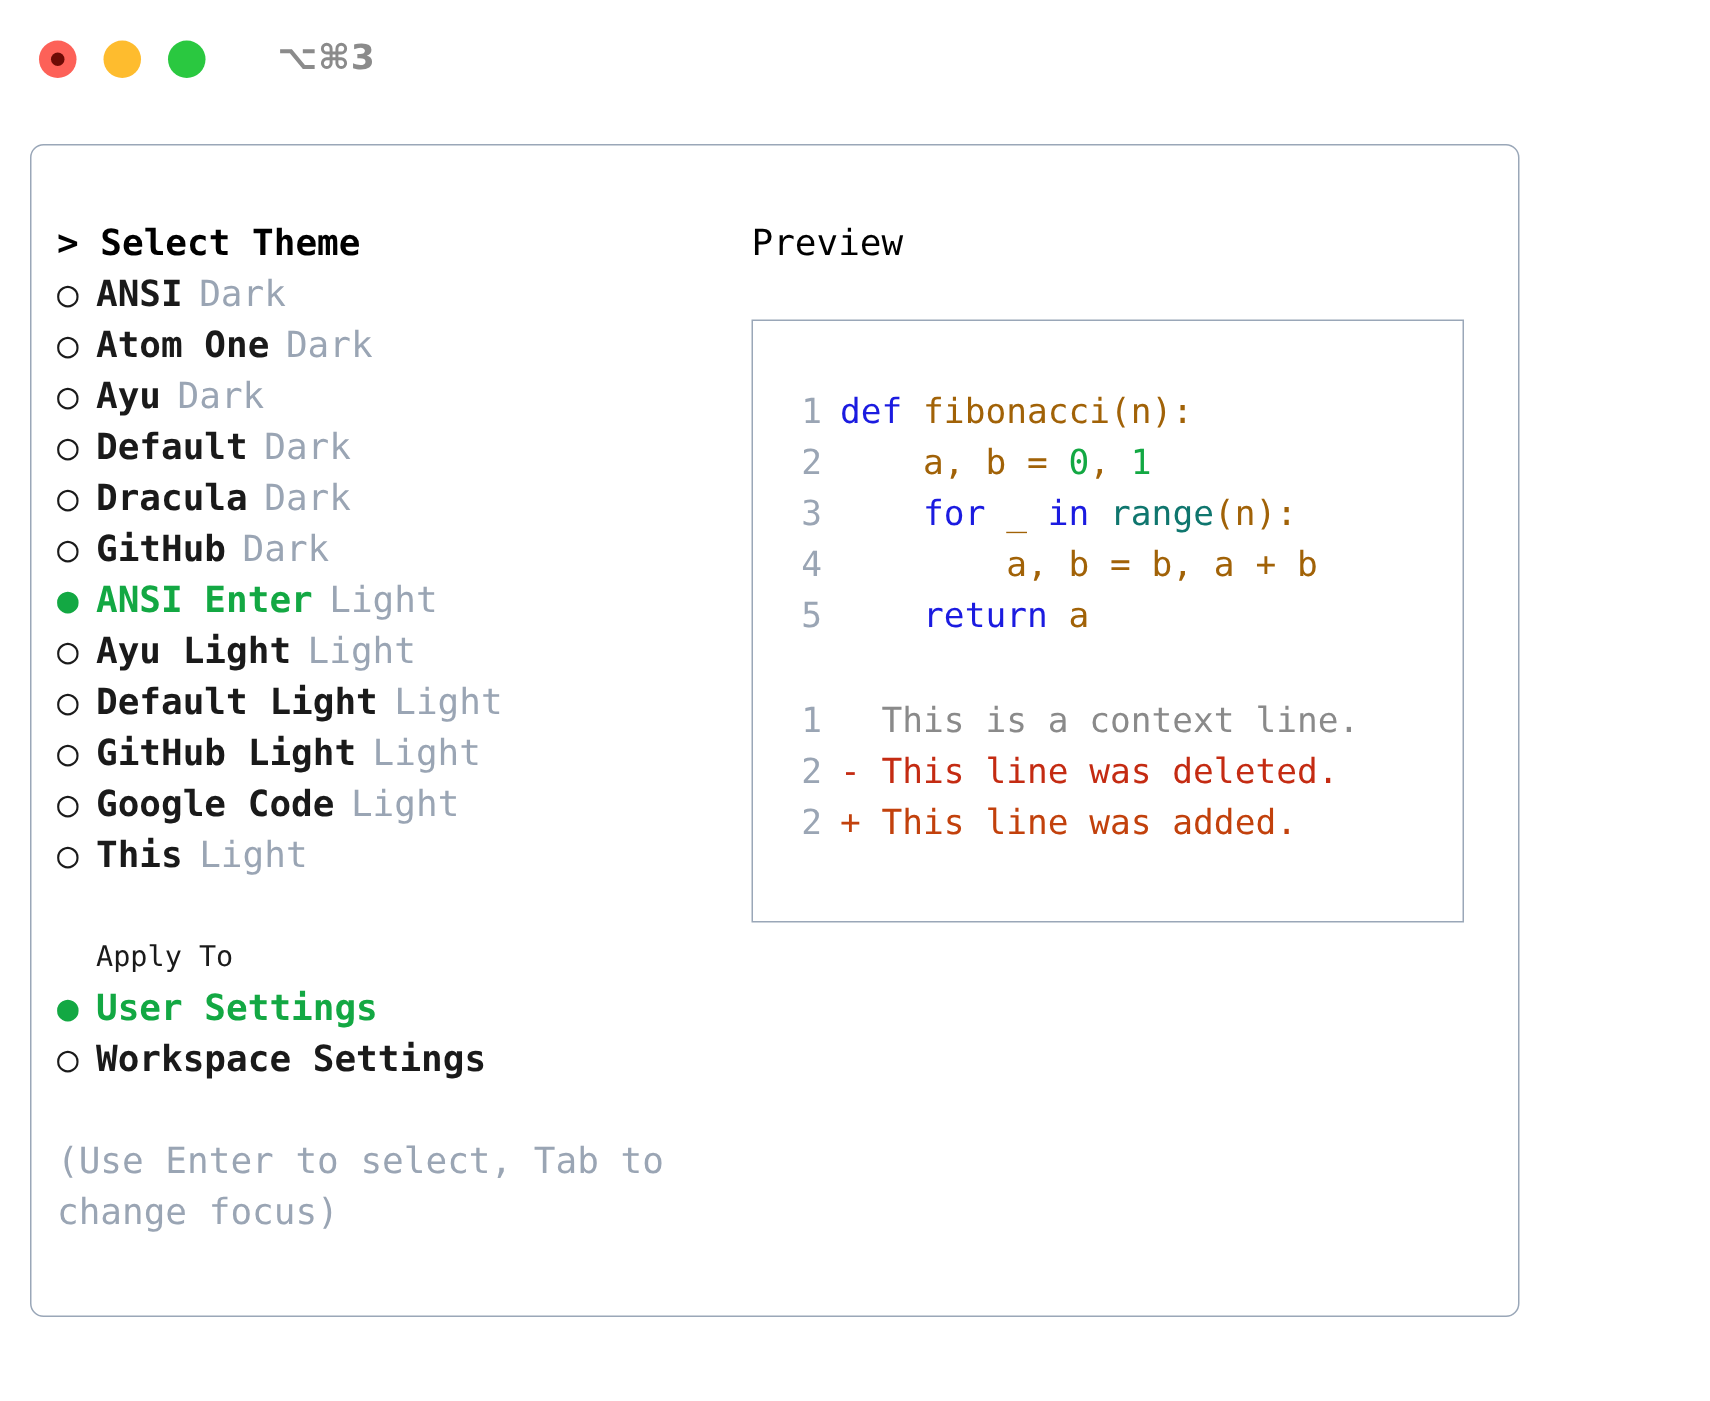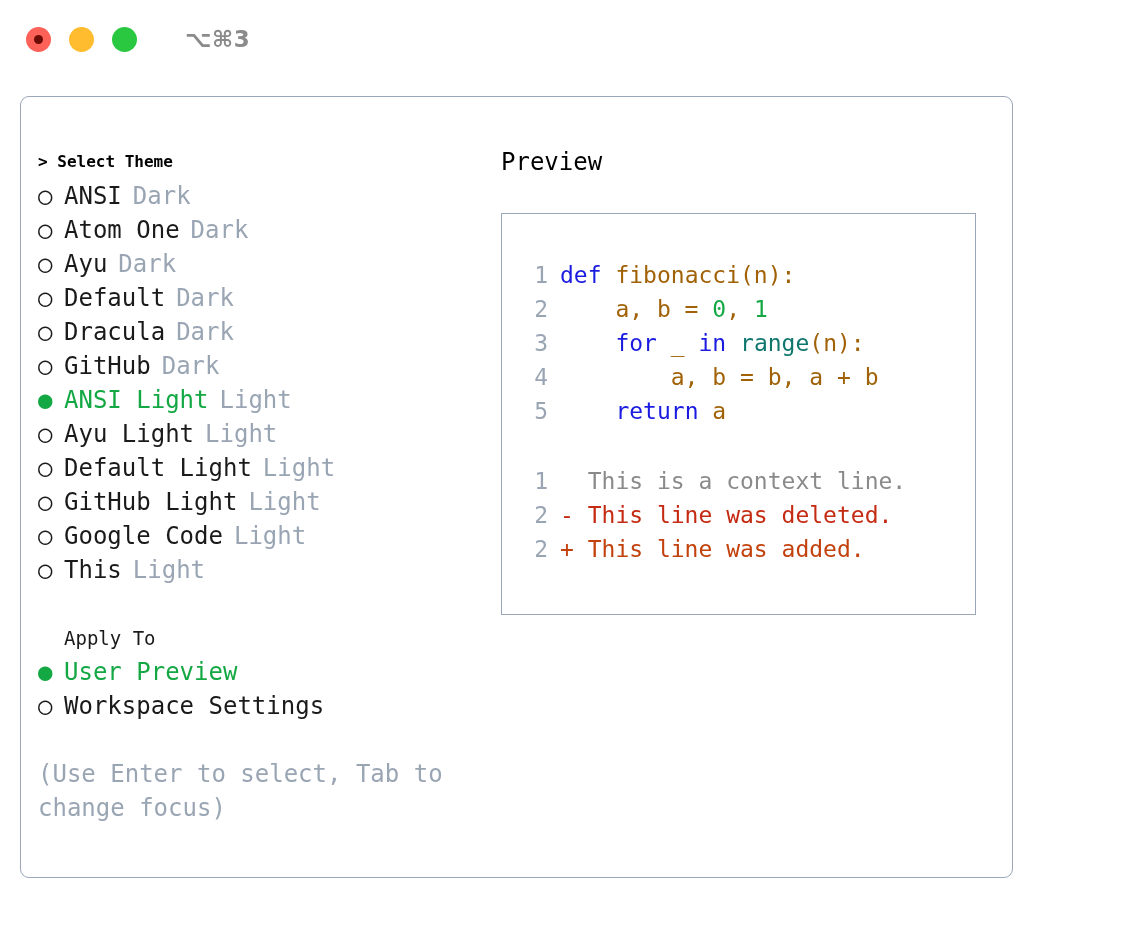--- a/index.html
+++ b/index.html
@@ -82,42 +82,42 @@
   }
 
   
   .left-col {
     position: absolute;
     left: 17px;
     top: 48px;
     width: 450px;
   }
   .section-head {
-    font-size: 16px;
+    font-size: 24px;
     font-weight: 700;
     color: #000000;
     line-height: 34px;
     white-space: pre;
   }
   .opt-row {
     display: flex;
     align-items: baseline;
     font-size: 24px;
     line-height: 34px;
     white-space: pre;
   }
   .marker {
     display: inline-block;
     width: 26px;
     flex: 0 0 26px;
     font-size: 24px;
   }
   .marker.off  { color: #1a1a1a; }
   .marker.on   { color: #13a843; }
-  .opt-name    { color: #1a1a1a; }
+  .opt-name    { color: #1a1a1a; font-weight: bold; }
   .opt-row.selected .opt-name { color: #13a843; }
   .opt-variant {
     color: #9aa5b4;
     margin-left: 11px;
   }
   .apply-head {
     font-size: 19px;
     color: #1a1a1a;
     line-height: 34px;
     padding-left: 26px;
@@ -200,33 +200,33 @@
 
       <div class="left-col">
         <div class="section-head">&gt; Select Theme</div>
         <div id="theme-list">
             <div class="opt-row"><span class="marker off">○</span><span class="opt-name">ANSI</span><span class="opt-variant">Dark</span></div>
             <div class="opt-row"><span class="marker off">○</span><span class="opt-name">Atom One</span><span class="opt-variant">Dark</span></div>
             <div class="opt-row"><span class="marker off">○</span><span class="opt-name">Ayu</span><span class="opt-variant">Dark</span></div>
             <div class="opt-row"><span class="marker off">○</span><span class="opt-name">Default</span><span class="opt-variant">Dark</span></div>
             <div class="opt-row"><span class="marker off">○</span><span class="opt-name">Dracula</span><span class="opt-variant">Dark</span></div>
             <div class="opt-row"><span class="marker off">○</span><span class="opt-name">GitHub</span><span class="opt-variant">Dark</span></div>
-            <div class="opt-row selected"><span class="marker on">●</span><span class="opt-name">ANSI Light</span><span class="opt-variant">Light</span></div>
+            <div class="opt-row selected"><span class="marker on">●</span><span class="opt-name">ANSI Enter</span><span class="opt-variant">Light</span></div>
             <div class="opt-row"><span class="marker off">○</span><span class="opt-name">Ayu Light</span><span class="opt-variant">Light</span></div>
             <div class="opt-row"><span class="marker off">○</span><span class="opt-name">Default Light</span><span class="opt-variant">Light</span></div>
             <div class="opt-row"><span class="marker off">○</span><span class="opt-name">GitHub Light</span><span class="opt-variant">Light</span></div>
             <div class="opt-row"><span class="marker off">○</span><span class="opt-name">Google Code</span><span class="opt-variant">Light</span></div>
             <div class="opt-row"><span class="marker off">○</span><span class="opt-name">This</span><span class="opt-variant">Light</span></div>
           </div>
 
         <div class="spacer-sm"></div>
 
         <div class="apply-head">Apply To</div>
         <div id="apply-list">
-            <div class="opt-row selected"><span class="marker on">●</span><span class="opt-name">User Preview</span></div>
+            <div class="opt-row selected"><span class="marker on">●</span><span class="opt-name">User Settings</span></div>
             <div class="opt-row"><span class="marker off">○</span><span class="opt-name">Workspace Settings</span></div>
           </div>
 
         <div class="spacer-sm"></div>
 
         <div class="hint">(Use Enter to select, Tab to change focus)</div>
       </div>
 
       <div class="right-col">
         <div class="preview-head">Preview</div>

